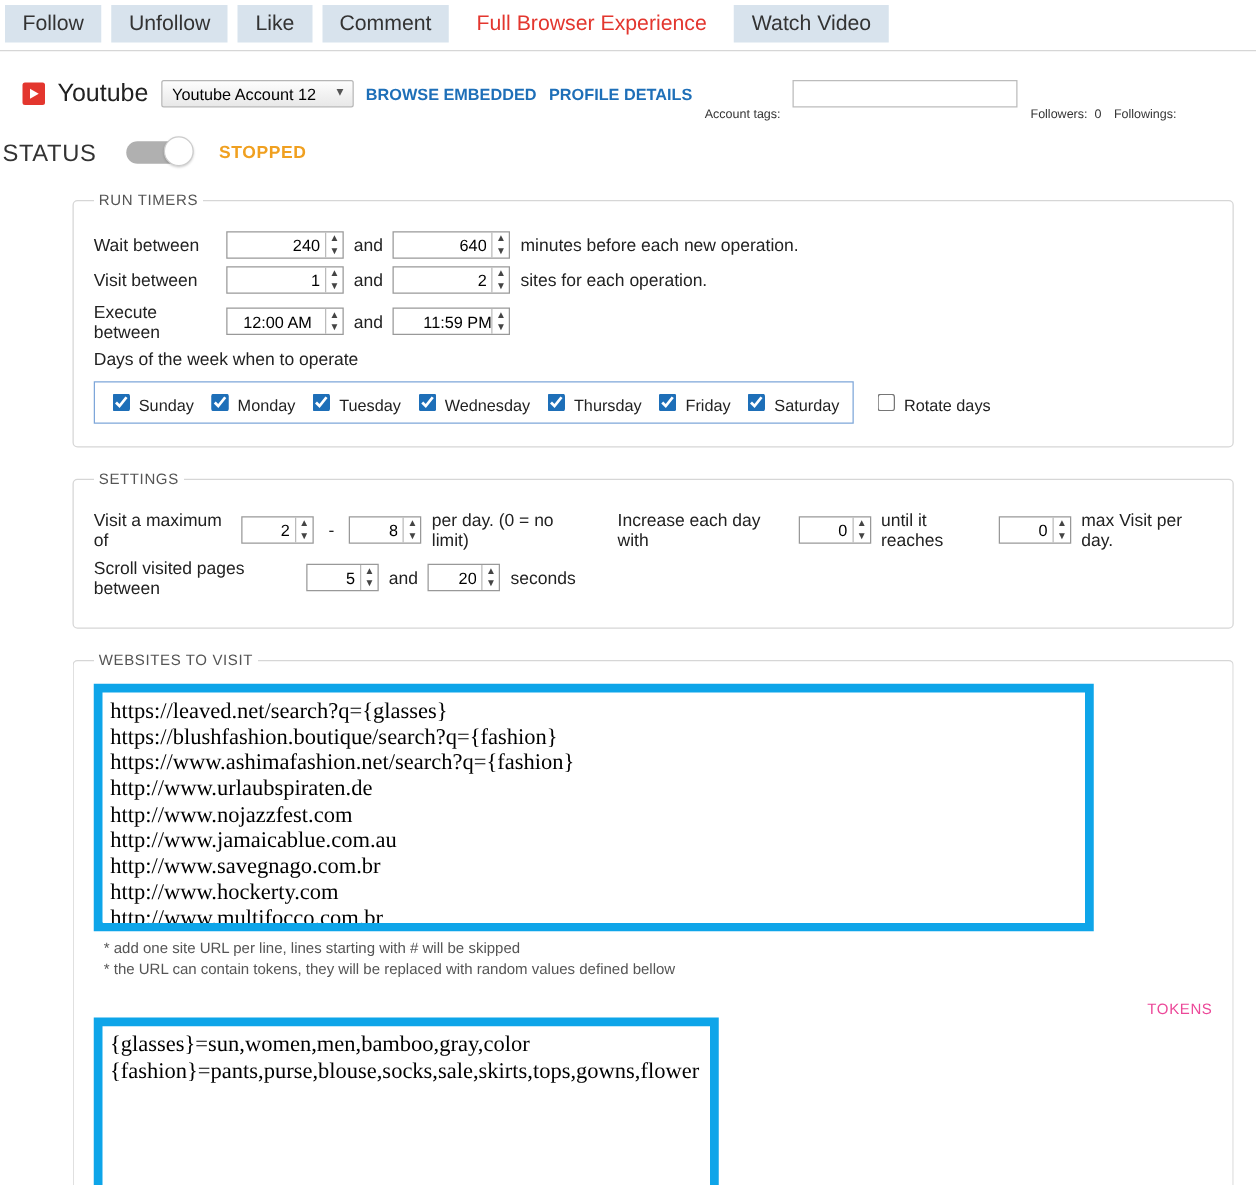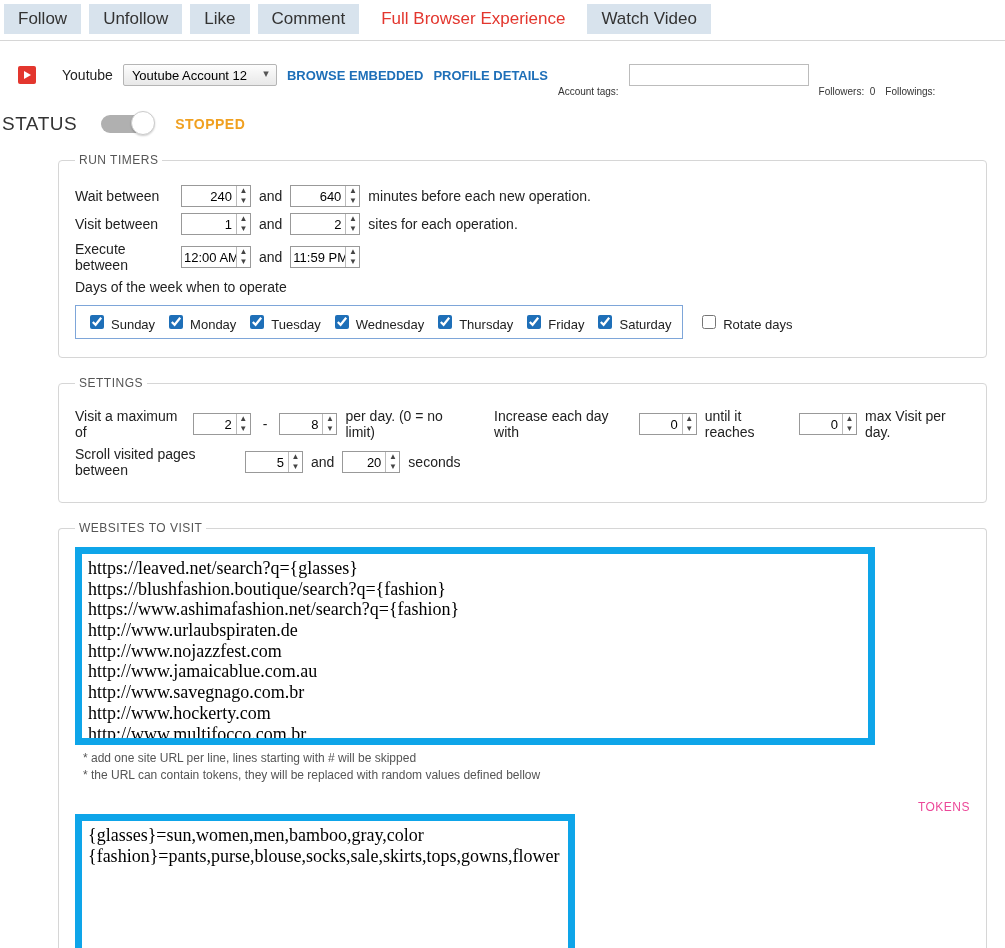--- a/index.html
+++ b/index.html
@@ -38,21 +38,21 @@
     gap: 10px;
     padding: 12px 18px 6px 18px;
   }
   .yt-icon {
     width: 18px; height: 18px;
     background: #e3362e;
     display: flex; align-items: center; justify-content: center;
     border-radius: 2px;
   }
   .yt-icon::after { content: ""; border-left: 7px solid #fff; border-top: 4px solid transparent; border-bottom: 4px solid transparent; margin-left:1px;}
-  .account-row .label { font-size: 14px; margin-left: 16px; }
+  .account-row .label { font-size: 20px; }
   .acct-select {
     border: 1px solid #b5b5b5;
     background: linear-gradient(#fdfdfd,#e8e8e8);
     padding: 2px 28px 2px 8px;
     font-size: 13px;
     height: 22px;
     border-radius: 2px;
     appearance: none;
     position: relative;
   }
@@ -62,21 +62,21 @@
   }
   .link-btn {
     color: #1e6fb8; font-weight: bold; font-size: 13px; cursor: pointer;
   }
   .account-row .tags-input {
     border: 1px solid #bcbcbc; height: 22px; width: 180px; padding: 0 4px;
   }
   .account-row .meta { font-size: 10px; color:#333;margin-top:33px; }
   
   .status-row {
-    display: flex; align-items: center; gap: 24px;
+    display: flex; align-items: flex-start; gap: 24px;
     padding: 10px 4px 18px 2px;
   }
   .status-row .h { font-size: 19px; letter-spacing: 0.5px; color:#333; }
   .toggle {
     width: 50px; height: 18px; background: #b0b0b0; border-radius: 10px; position: relative;
   }
   .toggle .knob {
     position: absolute; top: -4px; right: -4px; width: 24px; height: 24px; background:#fff;
     border:1px solid #ccc; border-radius: 50%; box-shadow: 0 1px 2px rgba(0,0,0,0.2);
   }
@@ -89,21 +89,21 @@
     padding: 12px 16px 18px 16px;
   }
   fieldset.wide { margin-right: 18px; }
   legend {
     font-size: 12px; letter-spacing: 0.5px; color: #555; padding: 0 4px;
   }
   .row {
     display: flex; align-items: center; gap: 8px; margin: 6px 0; font-size: 14px;
   }
   .spin { position: relative; }
-  .spin input { width: 70px; height:22px; border:1px solid #999; text-align:right; padding-right:18px; font-size:13px; }
+  .spin input { width: 94px; height:22px; border:1px solid #999; text-align:right; padding-right:18px; font-size:13px; }
   .spin .arrows {
     position:absolute; right:1px; top:1px; bottom:1px; width:14px; display:flex; flex-direction:column;
     border-left:1px solid #bbb;
   }
   .spin .arrows span{ flex:1; font-size:8px; line-height:9px; text-align:center; color:#444; cursor:pointer; }
 
   .timebox { width: 92px; }
 
   .days-box {
     display: inline-flex; gap: 10px;

